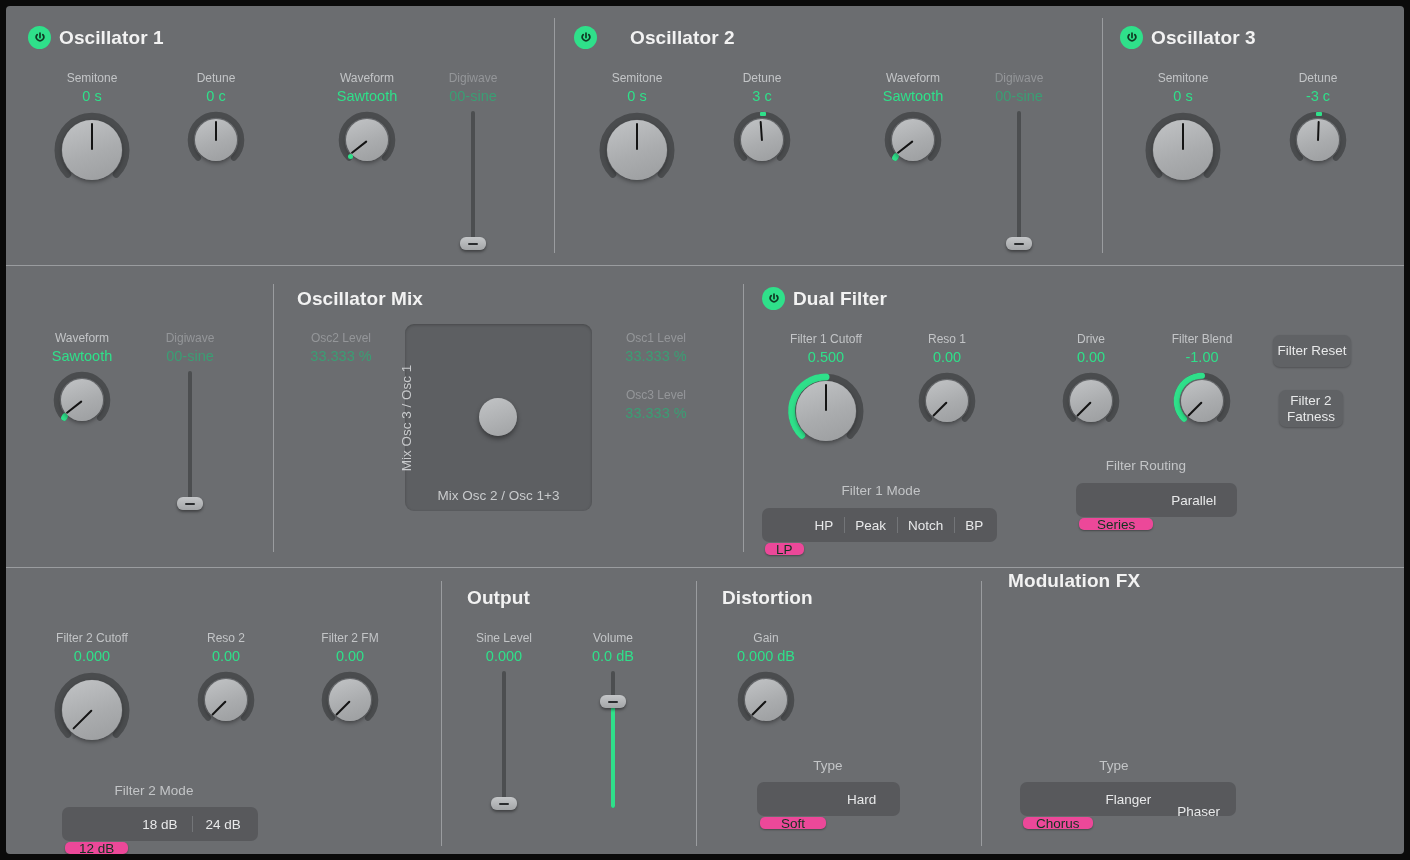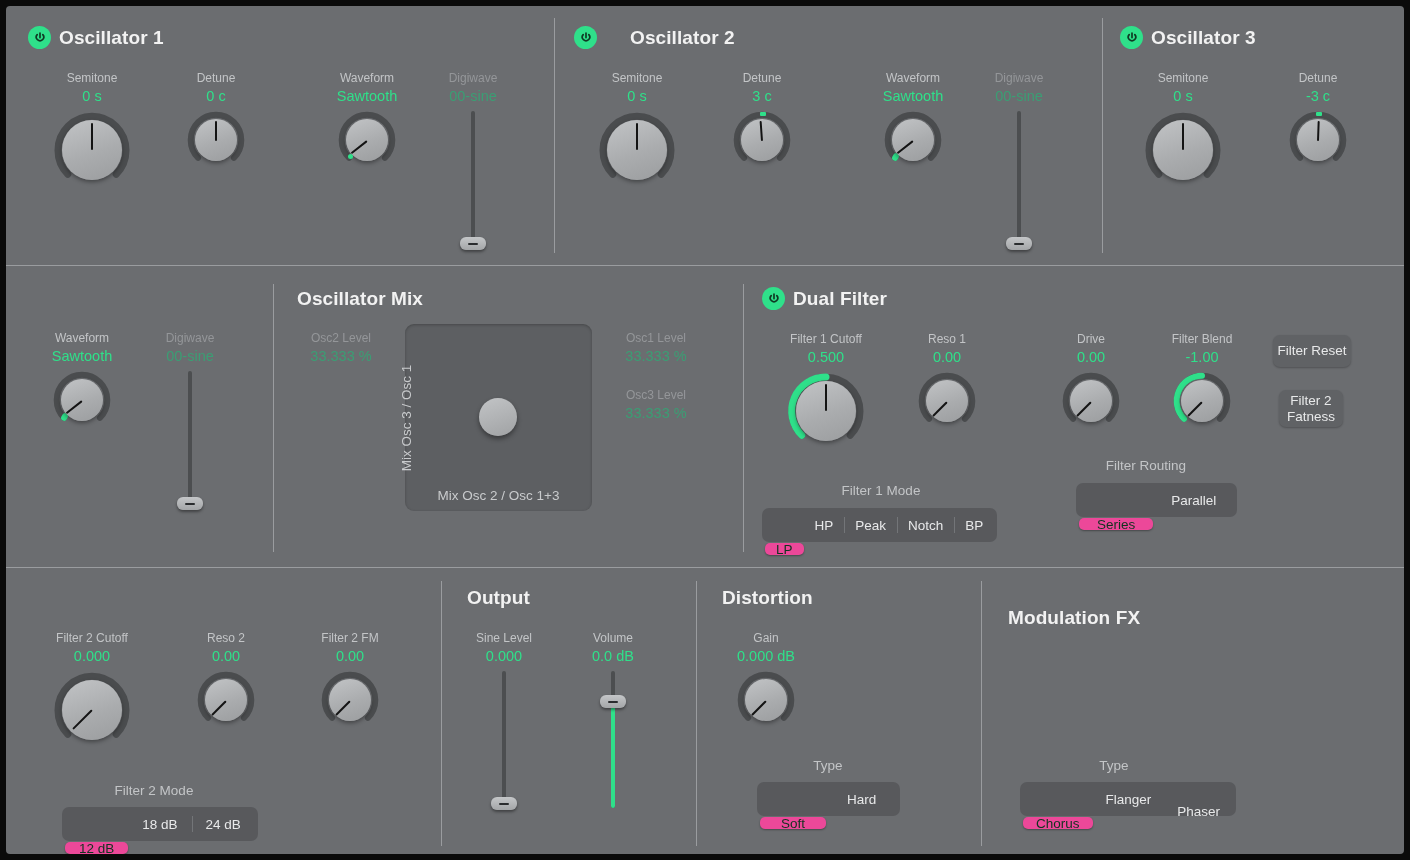--- a/index.html
+++ b/index.html
@@ -469,21 +469,21 @@
     </div>
   </div>
 
 
   <div class="seg-lbl" style="left:762px;top:752px;width:120px;">Type</div>
   <div class="seg" style="left:751px;top:776px;height:34px;">
     <div class="opt on" style="padding:6px 21px;">Soft</div>
     <div class="opt" style="padding:6px 21px;">Hard</div>
   </div>
 
-  <div class="sect-title" style="left:1002px;top:601px;">Modulation FX</div>
+  <div class="sect-title" style="left:1002px;top:564px;">Modulation FX</div>
 
 
 
   <div class="seg-lbl" style="left:1048px;top:752px;width:120px;">Type</div>
   <div class="seg" style="left:1014px;top:776px;height:34px;">
     <div class="opt on" style="padding:6px 13px;">Chorus</div>
     <div class="opt" style="padding:6px 13px;">Flanger</div>
     <div class="opt" style="padding:6px 13px;margin-top:20px;">Phaser</div>
   </div>
 

